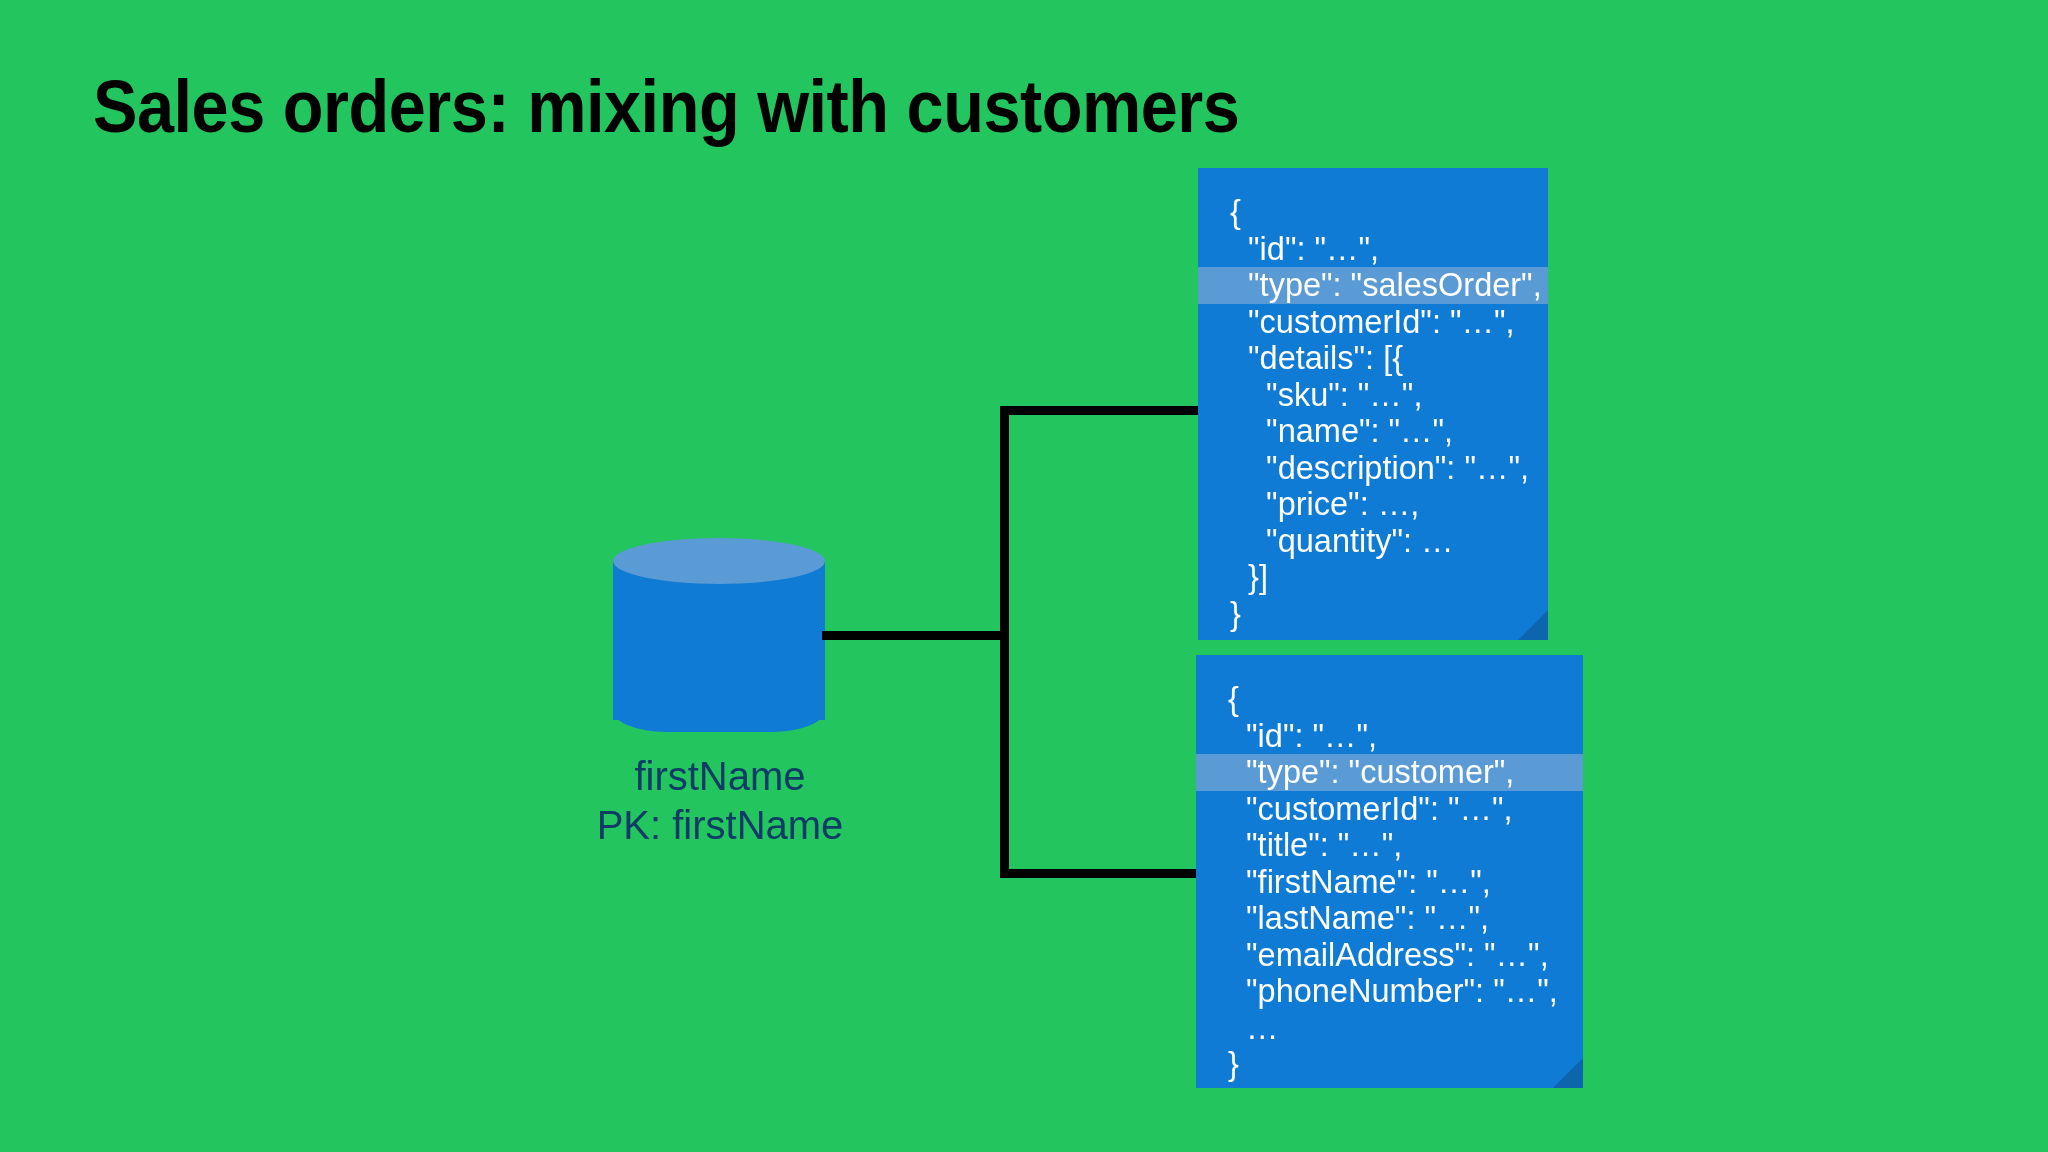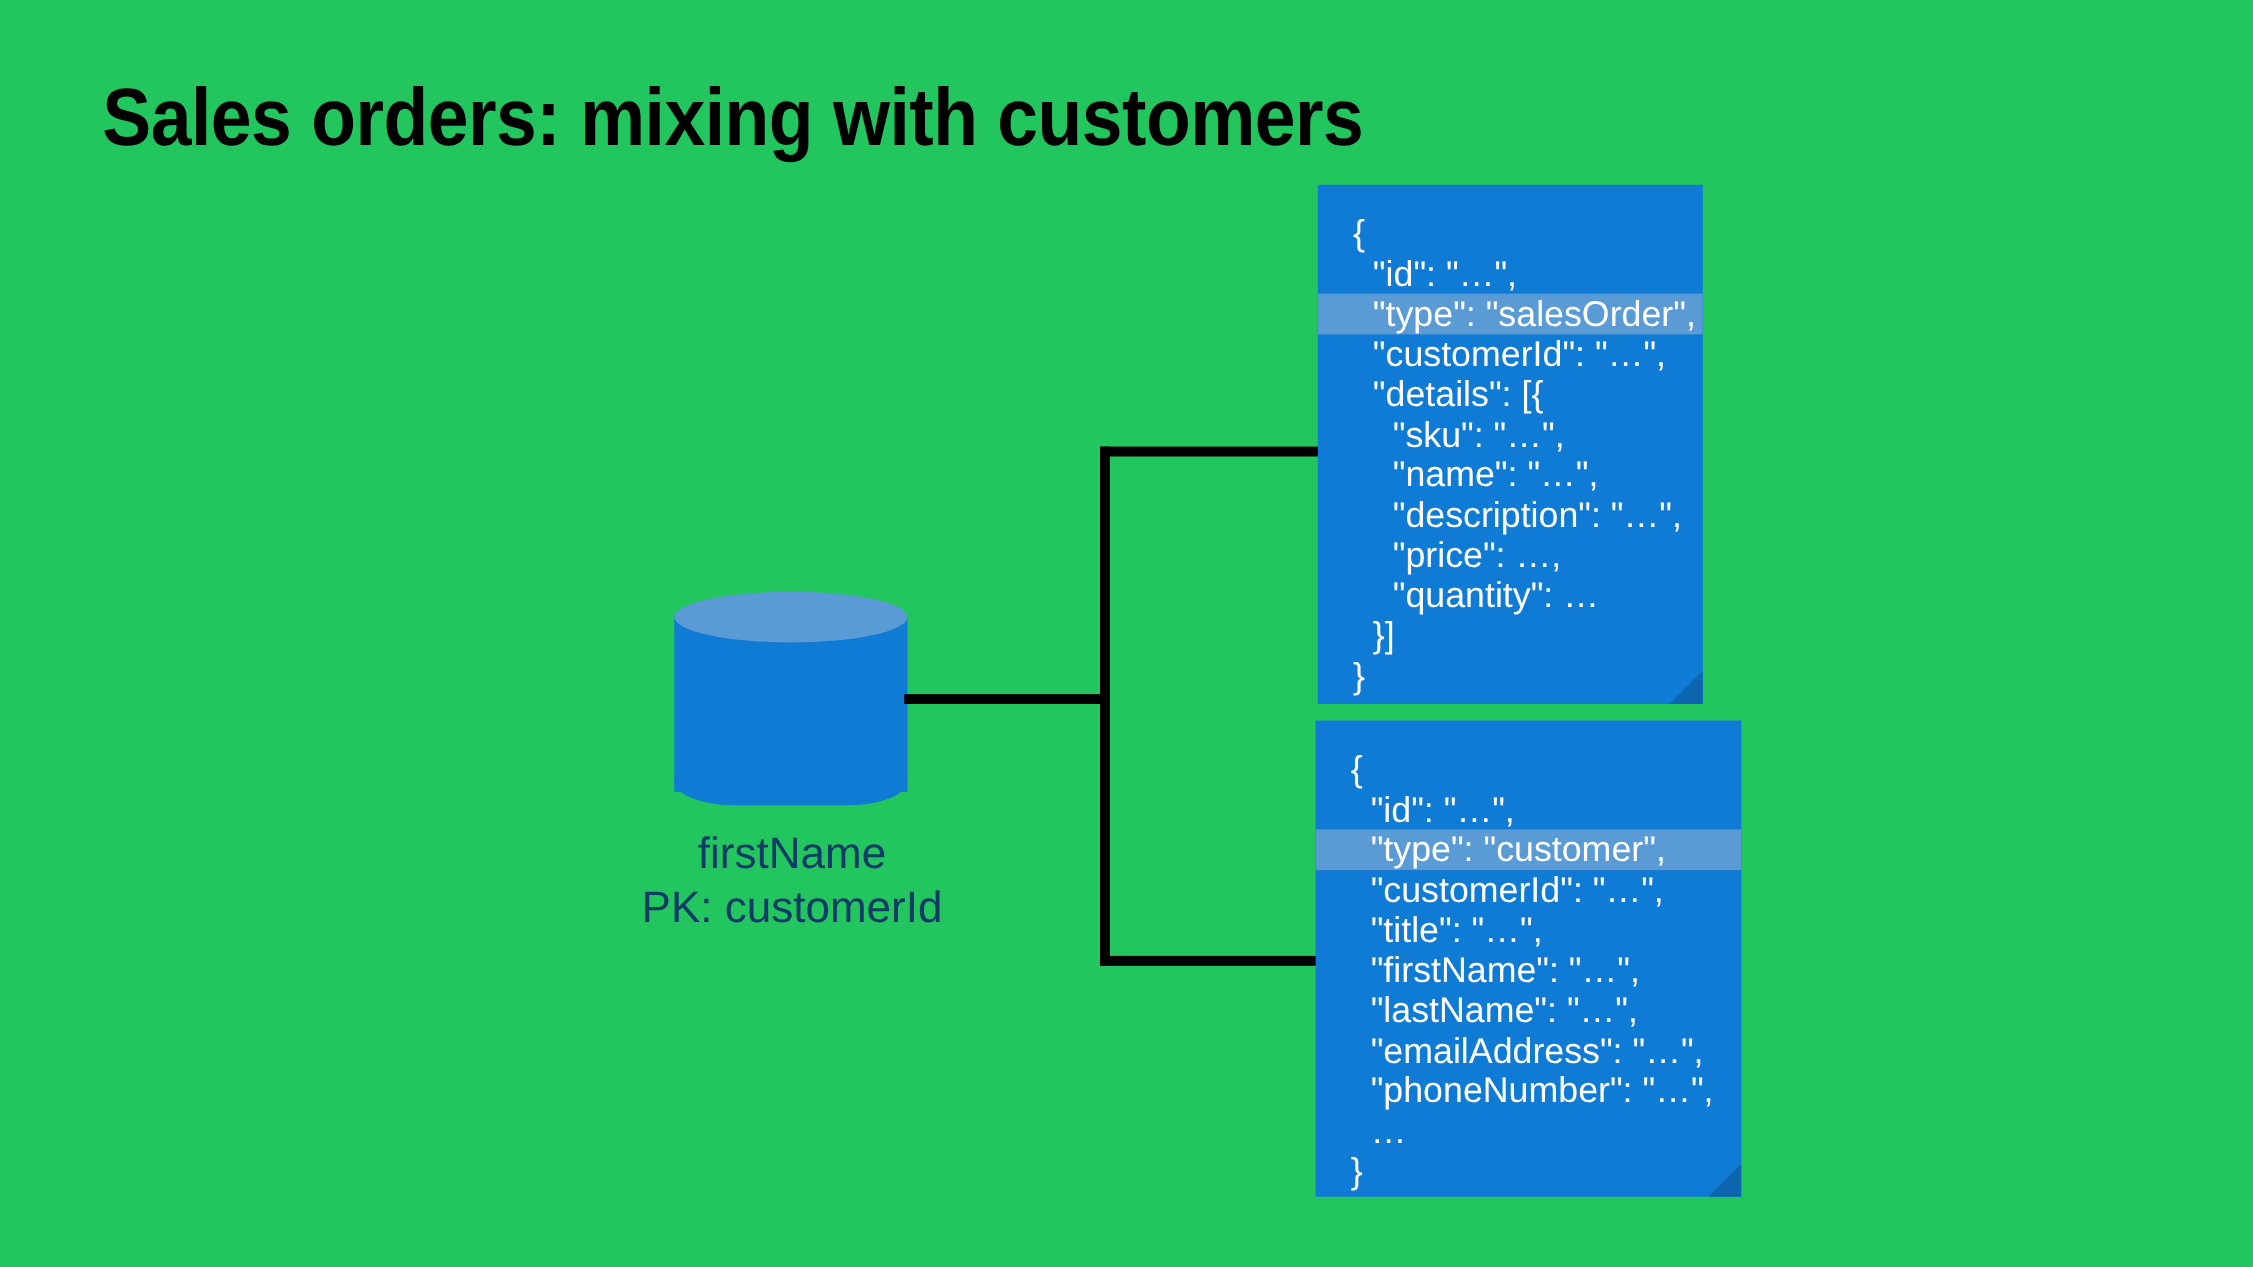--- a/index.html
+++ b/index.html
@@ -130,21 +130,21 @@
   <div id="slide-title">Sales orders: mixing with customers</div>
 
   <div id="db-node">
     <div class="cyl-bottom"></div>
     <div class="cyl-body"></div>
     <div class="cyl-top"></div>
   </div>
 
   <div id="db-labels">
     <div>firstName</div>
-    <div>PK: customerId</div>
+    <div>PK: firstName</div>
   </div>
 
   <div class="conn" id="conn-stem"></div>
   <div class="conn" id="conn-trunk"></div>
   <div class="conn" id="conn-top"></div>
   <div class="conn" id="conn-bottom"></div>
 
   <div class="json-card" id="card-sales-order">
     <div class="json-lines">
         <div class="json-line">{</div>

